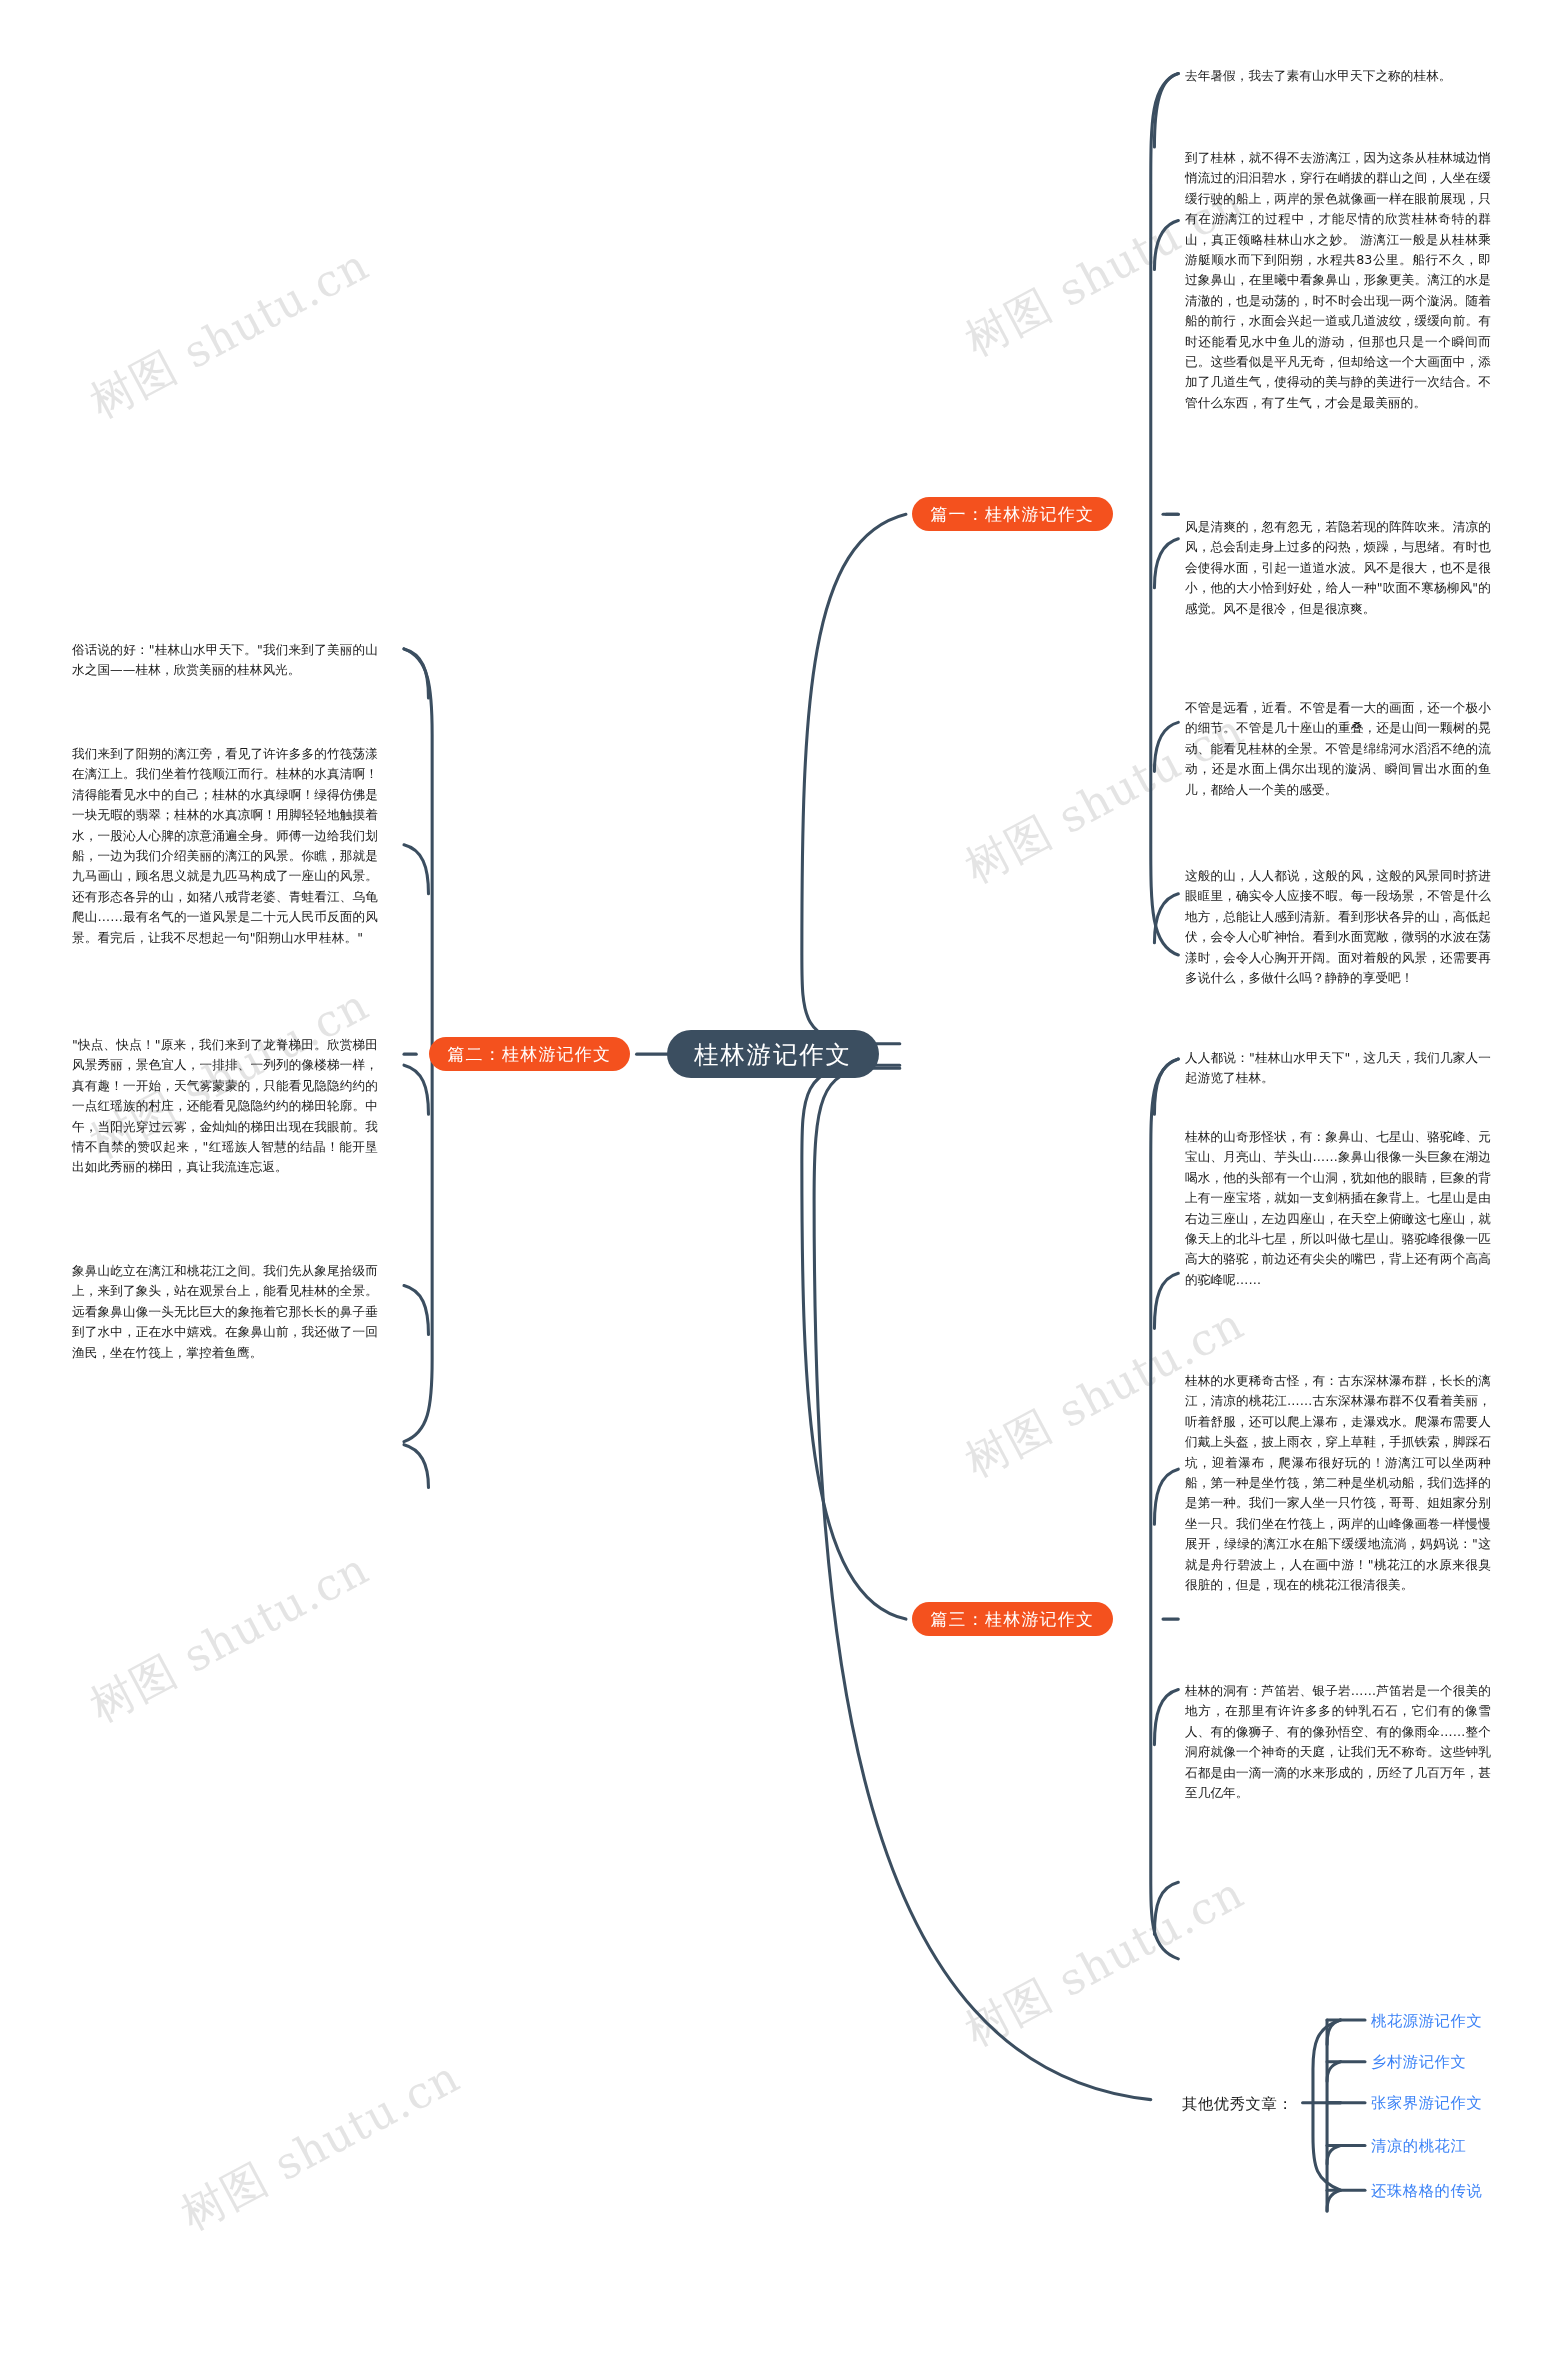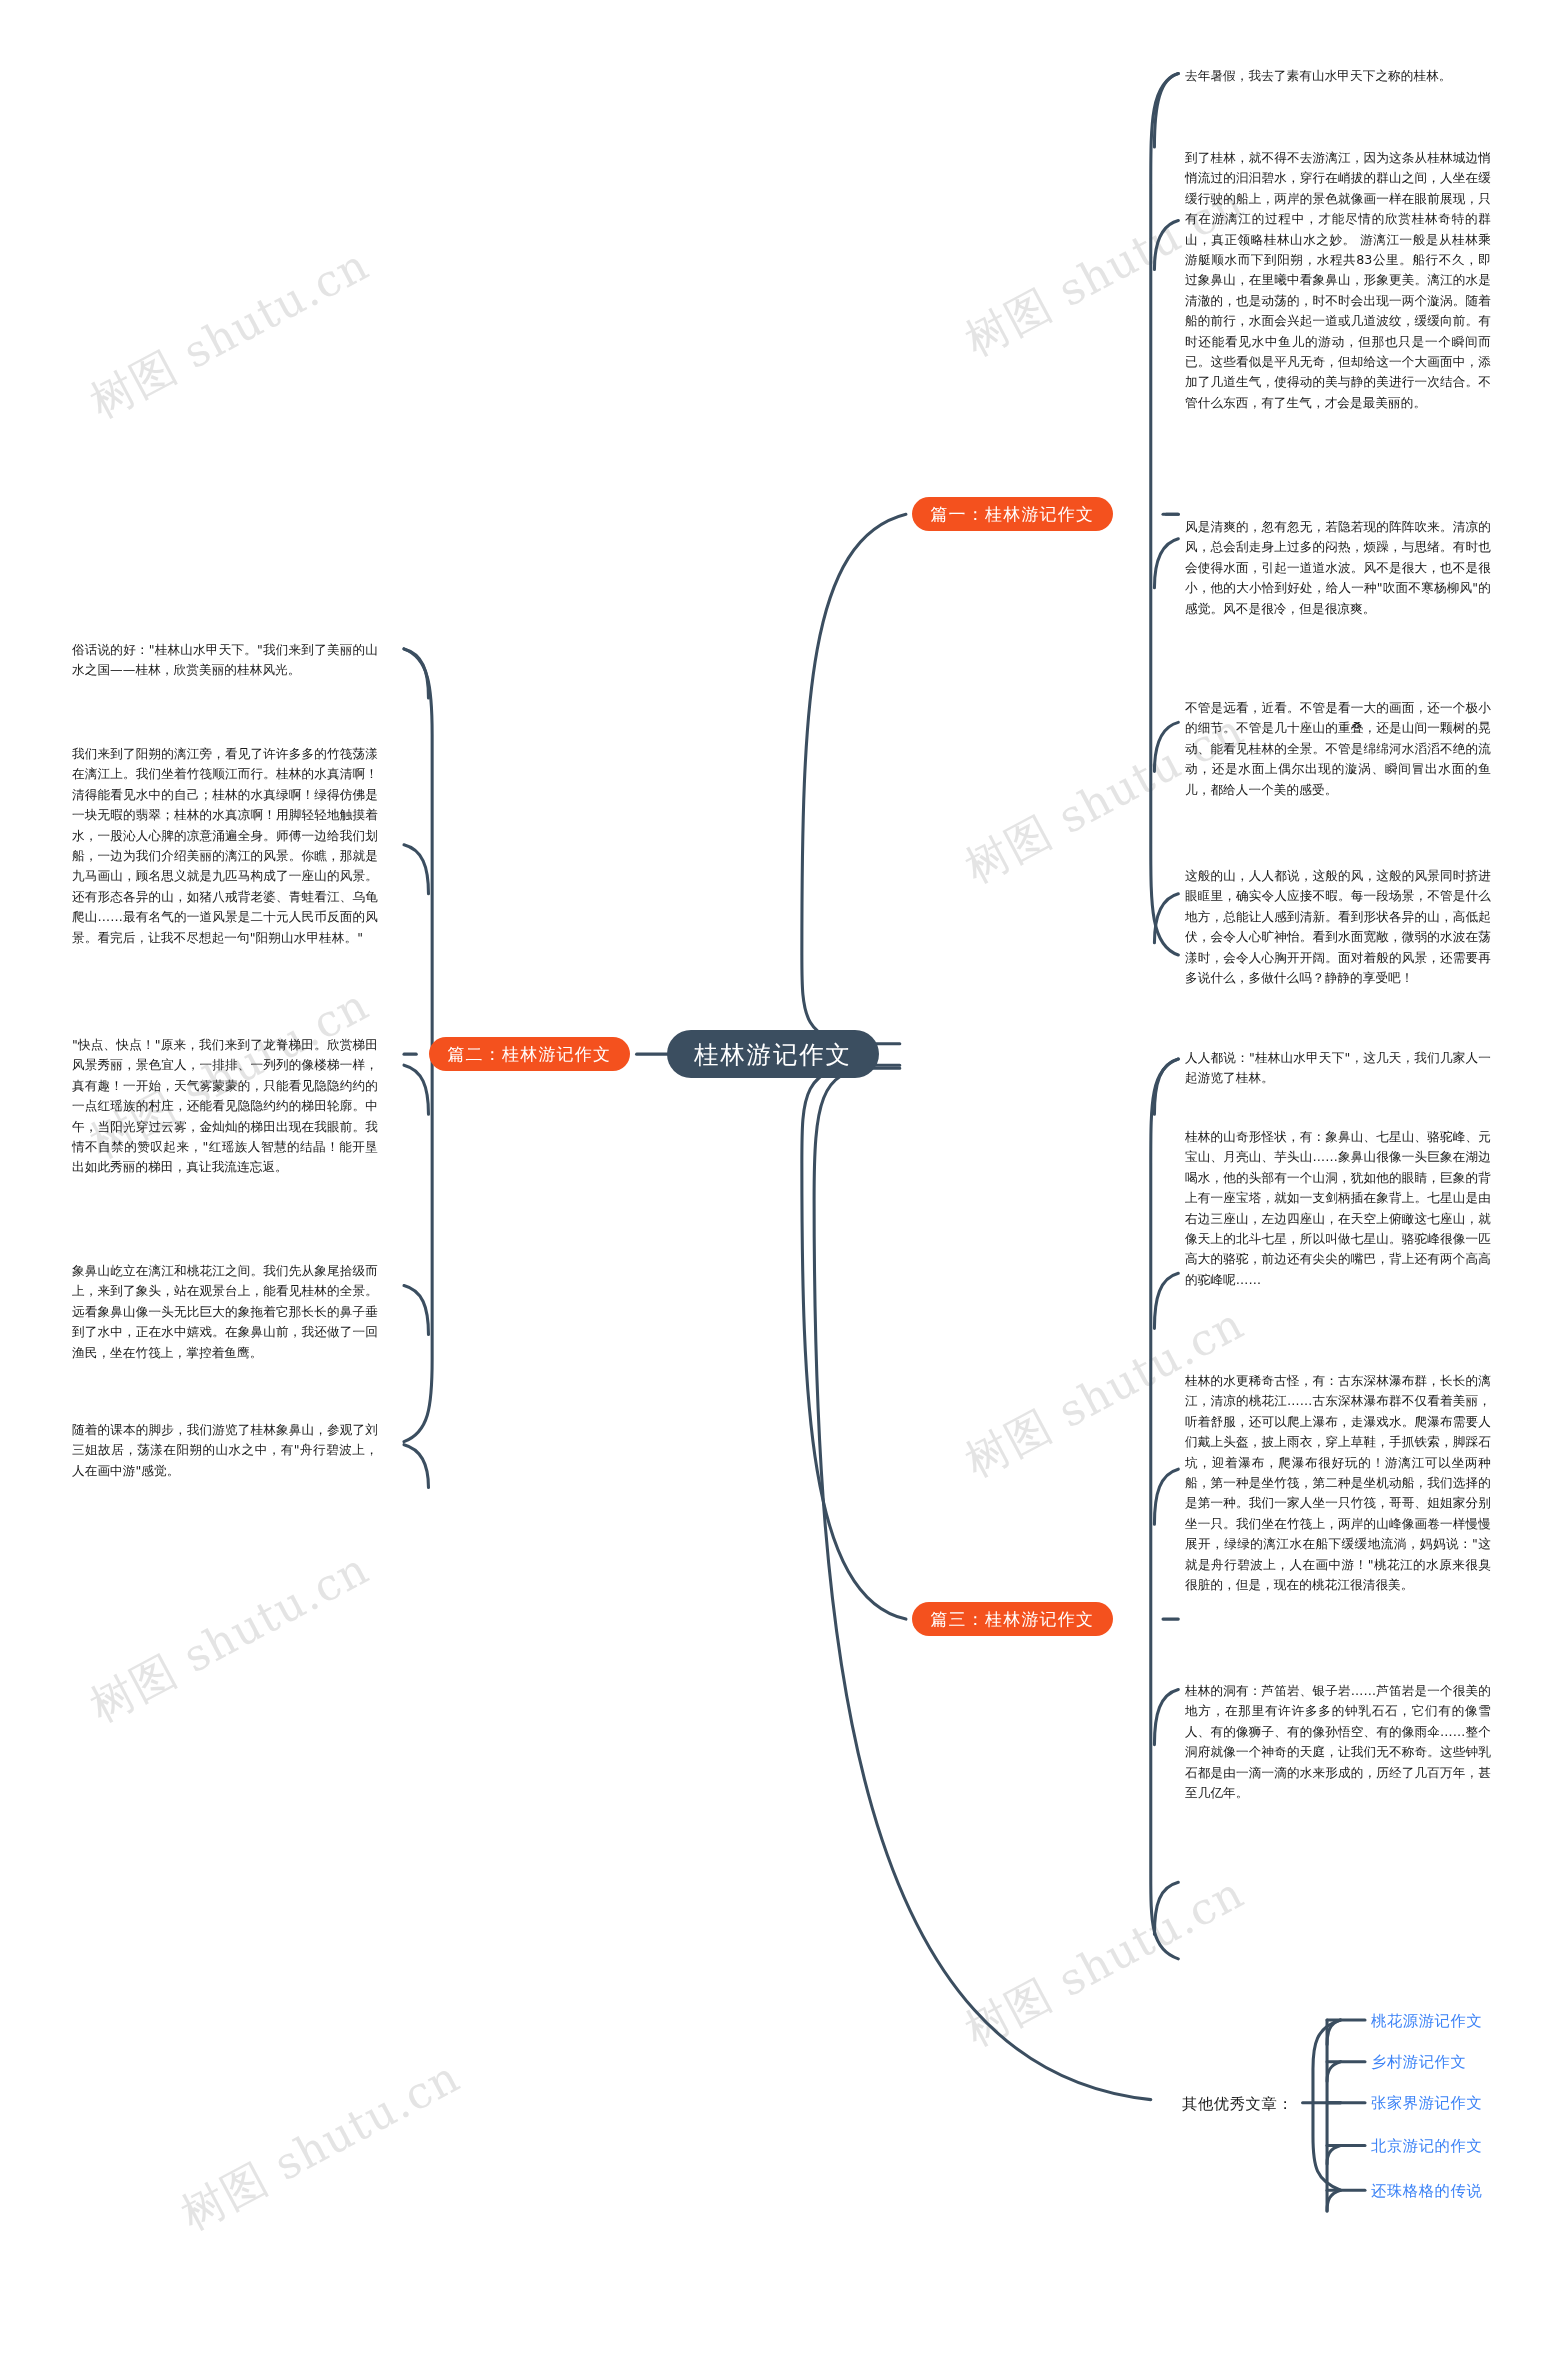--- a/index.html
+++ b/index.html
@@ -193,26 +193,25 @@
 
 
   <div class="para" style="left:72px; top:640px; width:306px;">俗话说的好："桂林山水甲天下。"我们来到了美丽的山水之国——桂林，欣赏美丽的桂林风光。</div>
 
   <div class="para" style="left:72px; top:744px; width:306px;">我们来到了阳朔的漓江旁，看见了许许多多的竹筏荡漾在漓江上。我们坐着竹筏顺江而行。桂林的水真清啊！清得能看见水中的自己；桂林的水真绿啊！绿得仿佛是一块无暇的翡翠；桂林的水真凉啊！用脚轻轻地触摸着水，一股沁人心脾的凉意涌遍全身。师傅一边给我们划船，一边为我们介绍美丽的漓江的风景。你瞧，那就是九马画山，顾名思义就是九匹马构成了一座山的风景。还有形态各异的山，如猪八戒背老婆、青蛙看江、乌龟爬山……最有名气的一道风景是二十元人民币反面的风景。看完后，让我不尽想起一句"阳朔山水甲桂林。"</div>
 
   <div class="para" style="left:72px; top:1035px; width:306px;">"快点、快点！"原来，我们来到了龙脊梯田。欣赏梯田风景秀丽，景色宜人，一排排、一列列的像楼梯一样，真有趣！一开始，天气雾蒙蒙的，只能看见隐隐约约的一点红瑶族的村庄，还能看见隐隐约约的梯田轮廓。中午，当阳光穿过云雾，金灿灿的梯田出现在我眼前。我情不自禁的赞叹起来，"红瑶族人智慧的结晶！能开垦出如此秀丽的梯田，真让我流连忘返。</div>
 
   <div class="para" style="left:72px; top:1261px; width:306px;">象鼻山屹立在漓江和桃花江之间。我们先从象尾拾级而上，来到了象头，站在观景台上，能看见桂林的全景。远看象鼻山像一头无比巨大的象拖着它那长长的鼻子垂到了水中，正在水中嬉戏。在象鼻山前，我还做了一回渔民，坐在竹筏上，掌控着鱼鹰。</div>
 
-  <div class="para" style="left:72px; top:1420px; width:306px;">随着的课本的脚步，我们游览了桂林象鼻山，参观了刘三姐故居，荡漾在阳朔的山水之中，有"舟行碧波上，人在画中游"感觉。</div>
 
   <div class="leaf" style="left:1371px; top:2011px;">桃花源游记作文</div>
 
   <div class="leaf" style="left:1371px; top:2052px;">乡村游记作文</div>
 
   <div class="leaf" style="left:1371px; top:2093px;">张家界游记作文</div>
 
-  <div class="leaf" style="left:1371px; top:2136px;">北京游记的作文</div>
+  <div class="leaf" style="left:1371px; top:2136px;">清凉的桃花江</div>
 
   <div class="leaf" style="left:1371px; top:2181px;">还珠格格的传说</div>
 
 </div>
 
 
 </body></html>

